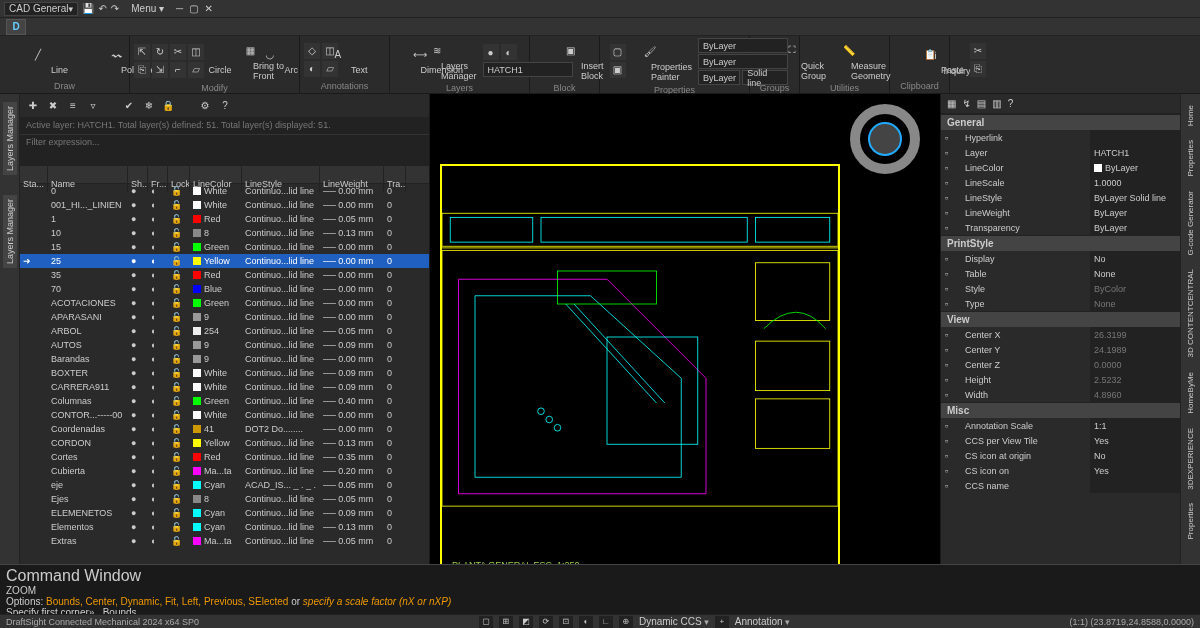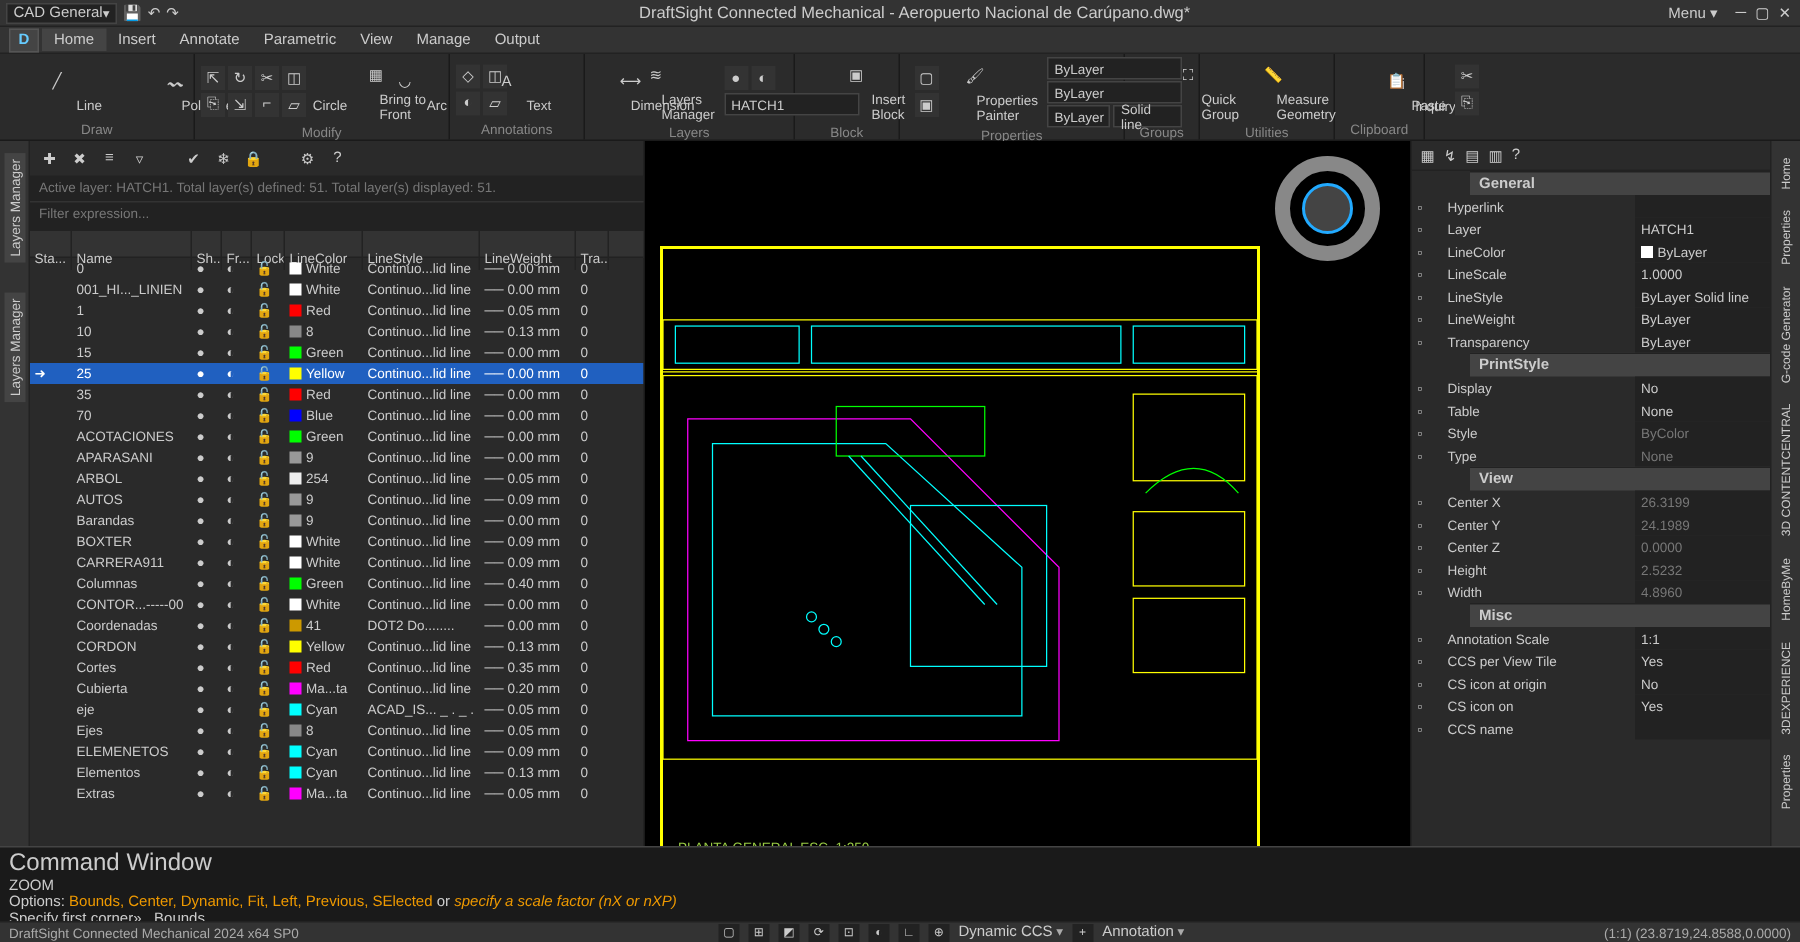--- a/index.html
+++ b/index.html
@@ -23,39 +23,39 @@
 .ribbon .smgrid { display:grid; grid-template-columns:repeat(4,16px); grid-auto-rows:16px; gap:2px;}
 .ribbon .sm { width:16px;height:16px;display:flex;align-items:center;justify-content:center;font-size:10px;background:#333;}
 .ribbon .propdd { background:#222; border:1px solid #444; padding:0 4px; font-size:9px; height:15px; display:flex; align-items:center; min-width:90px;}
 .workspace { position:absolute; top:94px; left:0; right:0; bottom:32px; display:flex; }
 .leftcol { width:20px; background:#333; border-right:1px solid #222; display:flex; flex-direction:column; align-items:center; padding-top:8px; gap:20px;}
 .leftcol .vtab { writing-mode:vertical-rl; transform:rotate(180deg); font-size:9px; padding:4px 2px; background:#444;}
 .layerpanel { width:410px; background:#2a2a2a; border-right:1px solid #1a1a1a; display:flex; flex-direction:column; }
 .lp-toolbar { height:24px; display:flex; align-items:center; gap:6px; padding:0 6px; border-bottom:1px solid #222;}
 .lp-toolbar .tb { width:14px; height:14px; display:flex;align-items:center;justify-content:center;}
 .lp-status { height:16px; font-size:9px; color:#777; padding:2px 6px; background:#222;}
-.lp-filter { height:20px; font-size:9px; color:#777; padding:2px 6px; background:#222; border-top:1px solid #333;}
+.lp-filter { height:32px; font-size:9px; color:#777; padding:2px 6px; background:#222; border-top:1px solid #333;}
 .lp-header { display:grid; grid-template-columns:28px 80px 20px 20px 22px 52px 78px 64px 22px; height:18px; background:#333; border-bottom:1px solid #222;}
 .lp-header div { font-size:9px; padding:13px 3px; border-right:1px solid #222; overflow:hidden; }
 .lp-body { flex:1; overflow-y:auto;}
 .lp-row { display:grid; grid-template-columns:28px 80px 20px 20px 22px 52px 78px 64px 22px; height:14px;}
 .lp-row div { font-size:9px; padding:1px 3px; overflow:hidden; white-space:nowrap; display:flex; align-items:center;}
 .lp-row.sel { background:#2060c0; }
 .lp-row.sel div { color:#fff; }
 .csw { width:8px;height:8px; display:inline-block; margin-right:3px;}
 .viewport { flex:1; background:#000; position:relative; overflow:hidden;}
 .vp-nav { position:absolute; top:10px; right:10px; width:80px; height:80px; }
 .vp-nav .wheel { width:70px;height:70px; border-radius:50%; border:10px solid #888; position:relative;}
 .vp-nav .wheel::after { content:""; position:absolute; inset:8px; border:2px solid #2af; border-radius:50%; background:#444;}
 .vp-drawing { position:absolute; left:10px; top:70px; right:100px; bottom:20px; border:2px solid #ff0;}
 .vp-lbl { position:absolute; font-size:9px; color:#9c4; }
 .proppanel { width:240px; background:#2a2a2a; border-left:1px solid #1a1a1a; display:flex; flex-direction:column;}
 .pp-title { height:18px; background:#333; padding:2px 6px; font-size:10px; display:flex; justify-content:space-between; border-bottom:1px solid #222;}
 .pp-toolbar { height:20px; display:flex; align-items:center; gap:6px; padding:0 6px; border-bottom:1px solid #222;}
-.pp-section { background:#444; padding:2px 6px; font-size:10px; font-weight:bold; border-top:1px solid #222;margin-left:39px;}
+.pp-section { background:#444; padding:2px 6px; font-size:10px; font-weight:bold; border-top:1px solid #222;}
 .pp-row { display:grid; grid-template-columns:20px 1fr 90px; height:15px; }
 .pp-row div { font-size:9px; padding:1px 4px; display:flex; align-items:center;}
 .pp-row .val { background:#222; }
 .pp-row .val.ro { color:#777; }
 .rightcol { width:20px; background:#333; border-left:1px solid #222; display:flex; flex-direction:column; align-items:center; padding-top:8px; gap:8px;}
 .rightcol .vtab { writing-mode:vertical-rl; transform:rotate(180deg); font-size:8px; padding:3px 1px;}
 .cmdwin { position:absolute; bottom:14px; left:0; right:0; height:50px; background:#1a1a1a; border-top:1px solid #444; padding:2px 6px;}
 .cmdwin .cwt { font-size:16px; color:#ccc; font-weight:normal;}
 .cmdwin .line { font-size:10px; }
 .cmdwin .kw { color:#e90;}
@@ -69,32 +69,30 @@
 </head>
 <body>
 
 <div class="titlebar">
   <div class="tb-left">
     <div class="dd"><span>CAD General</span> ▾</div>
     <div class="sm">💾</div>
     <div class="sm">↶</div>
     <div class="sm">↷</div>
   </div>
-  <div class="title">DraftSight Connected Mechanical - Aeropuerto Nacional de Carúpano.dwg*</div>
   <div style="padding:0 12px"><span>Menu</span> ▾</div>
   <div class="winbtns">
     <span>─</span>
     <span>▢</span>
     <span>✕</span>
   </div>
 </div>
 
 <div class="menubar">
   <div class="logo">D</div>
-  <div id="tabs"><span class="tab active">Home</span><span class="tab">Insert</span><span class="tab">Annotate</span><span class="tab">Parametric</span><span class="tab">View</span><span class="tab">Manage</span><span class="tab">Output</span></div>
 </div>
 
 <div class="ribbon">
   <div class="panel" style="width:130px">
     <div class="tools" id="drawtools">
         <div class="bigbtn">
           <div class="ic">╱</div>
           <span>Line</span>
         </div>
         <div class="bigbtn">

